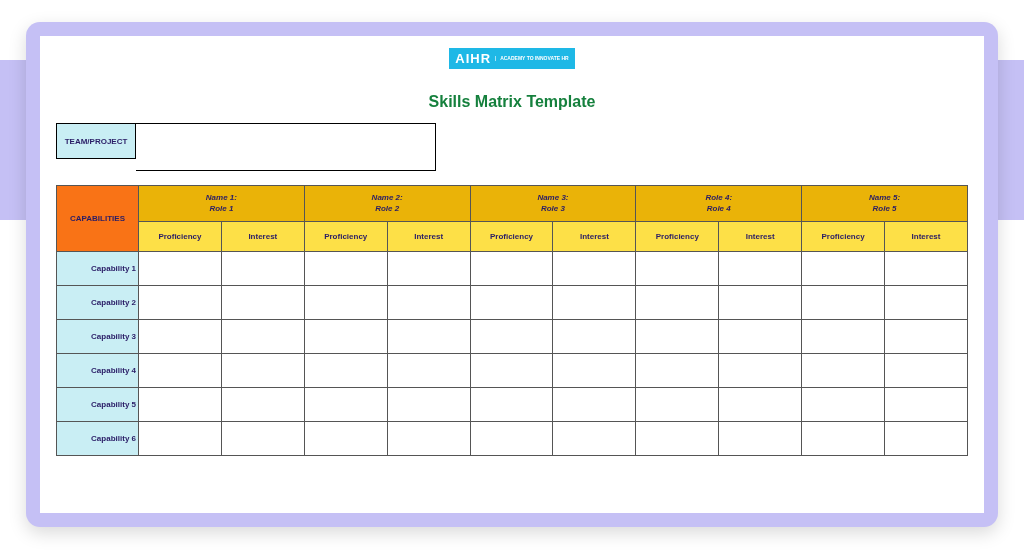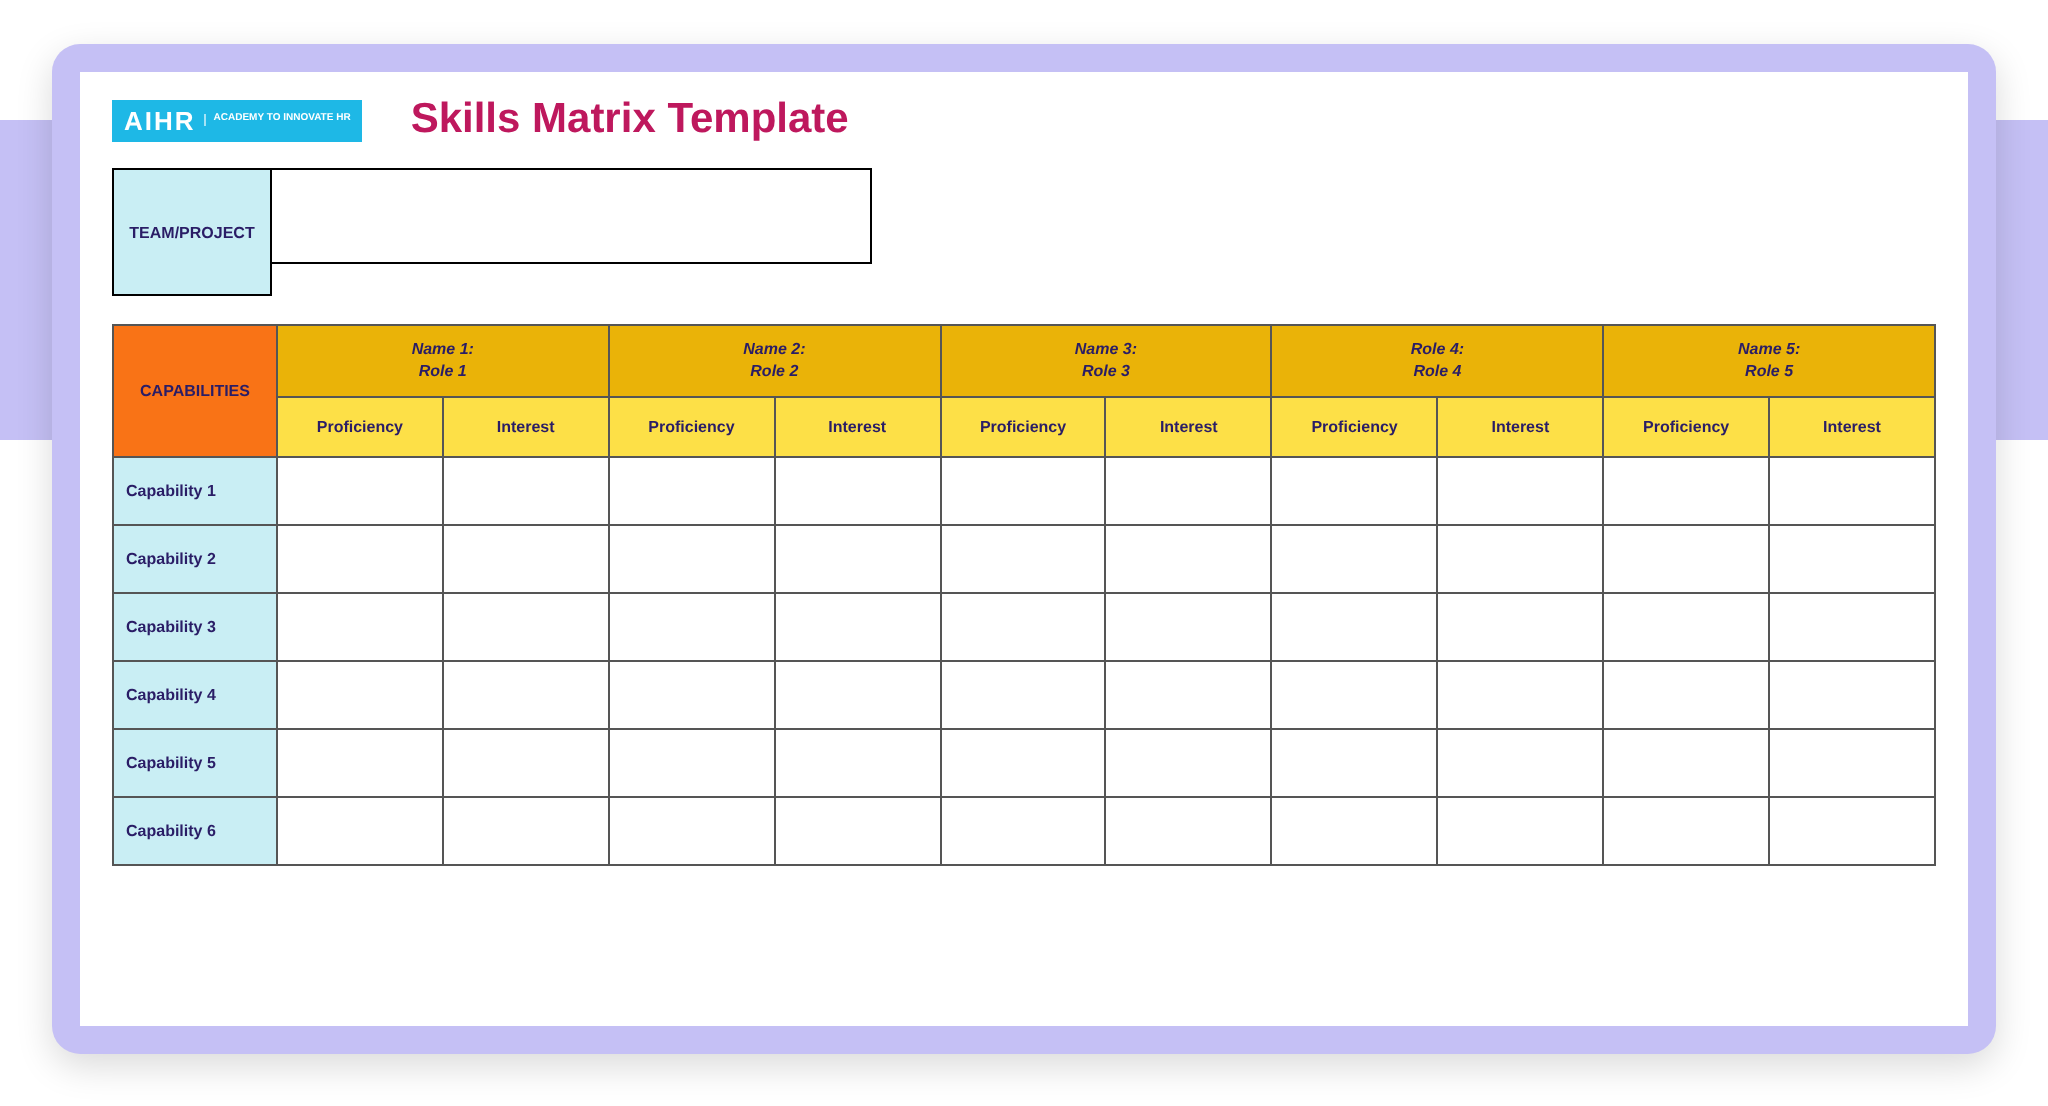--- a/index.html
+++ b/index.html
@@ -37,48 +37,49 @@
     width: 100%;
     height: 100%;
     position: relative;
     padding: 12px 16px 16px 16px;
   }
   .page-header {
     display: flex;
     align-items: center;
     gap: 24px;
     margin-bottom: 12px;
+    flex-direction: column;
   }
   .logo {
     background: #1eb8e6;
     color: #fff;
     font-size: 9px;
     font-weight: bold;
     padding: 4px 6px;
     display: flex;
     align-items: center;
     gap: 4px;
     line-height: 1;
   }
   .logo-main { font-size: 13px; letter-spacing: 1px; }
   .logo-sub { font-size: 5px; line-height: 1.1; border-left: 1px solid rgba(255,255,255,0.6); padding-left: 4px; }
   .page-title {
-    color: #be185d;
-    font-size: 21px;
+    color: #15803d;
+    font-size: 16px;
     font-weight: 800;
   }
   .team-row {
     display: flex;
     margin-bottom: 14px;
   }
   .team-label {
     background: #c9eef4;
     border: 1px solid #000;
     width: 80px;
-    height: 64px;
+    height: 36px;
     display: flex;
     align-items: center;
     justify-content: center;
     font-size: 8px;
     font-weight: 800;
     color: #2a1d66;
     text-align: center;
   }
   .team-input {
     border: 1px solid #000;
@@ -112,21 +113,21 @@
     height: 36px;
     line-height: 1.3;
     font-style: italic;
   }
   .matrix th.sub-head {
     background: #fde047;
     height: 30px;
   }
   .matrix td.cap-label {
     background: #c9eef4;
-    text-align: left;
+    text-align: right;
     padding-left: 6px;
     height: 34px;
     margin-left: 17px;
   }
   .matrix td.cell {
     background: #fff;
     font-weight: 400;
     height: 34px;
   }
 </style>

